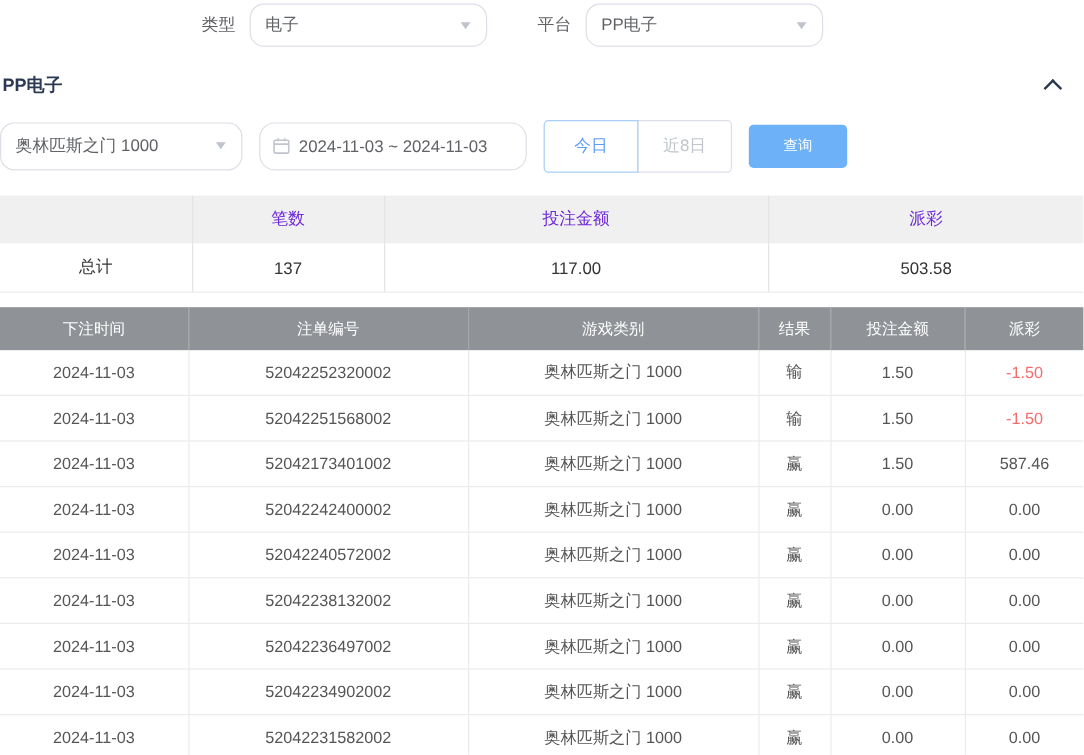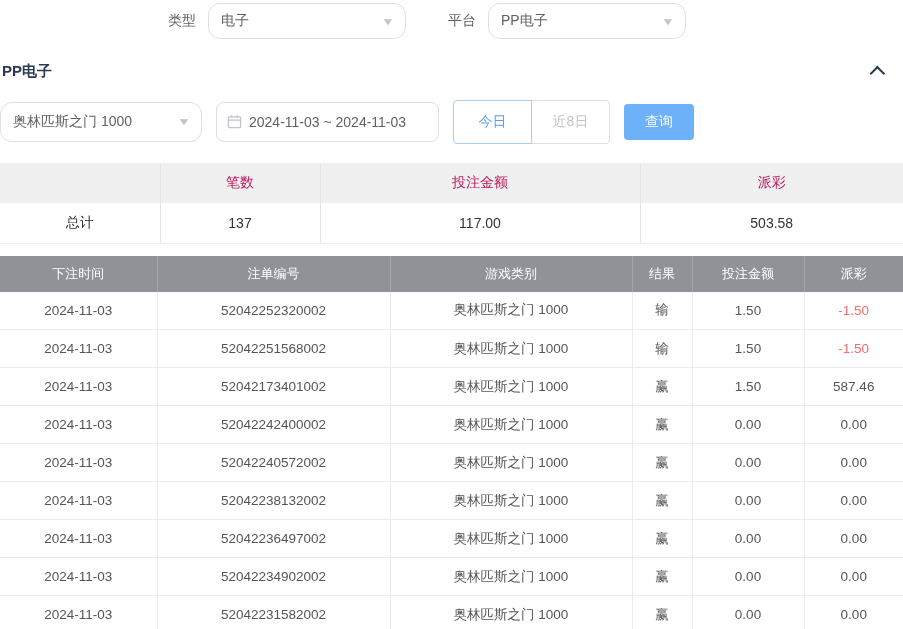--- a/index.html
+++ b/index.html
@@ -46,50 +46,50 @@
 
   
   .query-row {
     display: flex; align-items: center;
     margin-top: 20px; height: 41px;
   }
   .game-select { width: 202px; height: 40px; }
   .date-input {
     display: flex; align-items: center;
     margin-left: 14px; width: 223px; height: 40px;
-    border: 1px solid #dcdfe6; border-radius: 8px;
+    border: 1px solid #dcdfe6; border-radius: 13px;
     padding: 0 10px; font-size: 14px; color: #606266; cursor: pointer;
   }
   .date-input svg { margin-right: 7px; flex: 0 0 auto; }
   .btn-group { display: flex; margin-left: 14px; }
   .qbtn {
     width: 79px; height: 44px;
     background: #fff; border: 1px solid #dcdfe6;
     font-size: 14px; color: #c0c4cc; cursor: pointer;
     font-family: inherit;
   }
   .qbtn + .qbtn { margin-left: -1px; }
   .qbtn:first-child { border-radius: 4px 0 0 4px; }
   .qbtn:last-child { border-radius: 0 4px 4px 0; }
   .qbtn.active { color: #5d9cf5; border-color: #a8cdf8; position: relative; z-index: 1; }
   .search-btn {
-    margin-left: 14px; width: 70px; height: 36px;
+    margin-left: 14px; width: 82px; height: 36px;
     background: #6db1f8; color: #fff; border: none; border-radius: 4px;
-    font-size: 14px; cursor: pointer; font-family: inherit;
+    font-size: 12px; cursor: pointer; font-family: inherit;
   }
 
   
   table { border-collapse: collapse; width: 903px; table-layout: fixed; }
   .summary { margin-top: 21px; font-size: 14px; }
   .summary th, .summary td {
     height: 40px; text-align: center; font-weight: normal;
     border-right: 1px solid #e4e4e4;
   }
   .summary th:last-child, .summary td:last-child { border-right: none; }
-  .summary thead th { background: #f0f0f0; color: #be185d; }
+  .summary thead th { background: #f0f0f0; color: #6d28d9; }
   .summary tbody td { background: #fff; color: #333; border-bottom: 1px solid #ececec; }
   .summary .c1 { width: 160px; }
   .summary .c2 { width: 160px; }
   .summary .c3 { width: 320px; }
   .summary .c4 { width: 263px; }
 
   
   .bets { margin-top: 12px; font-size: 13.5px; }
   .bets thead th {
     background: #8f9296; color: #fff; font-weight: normal;

